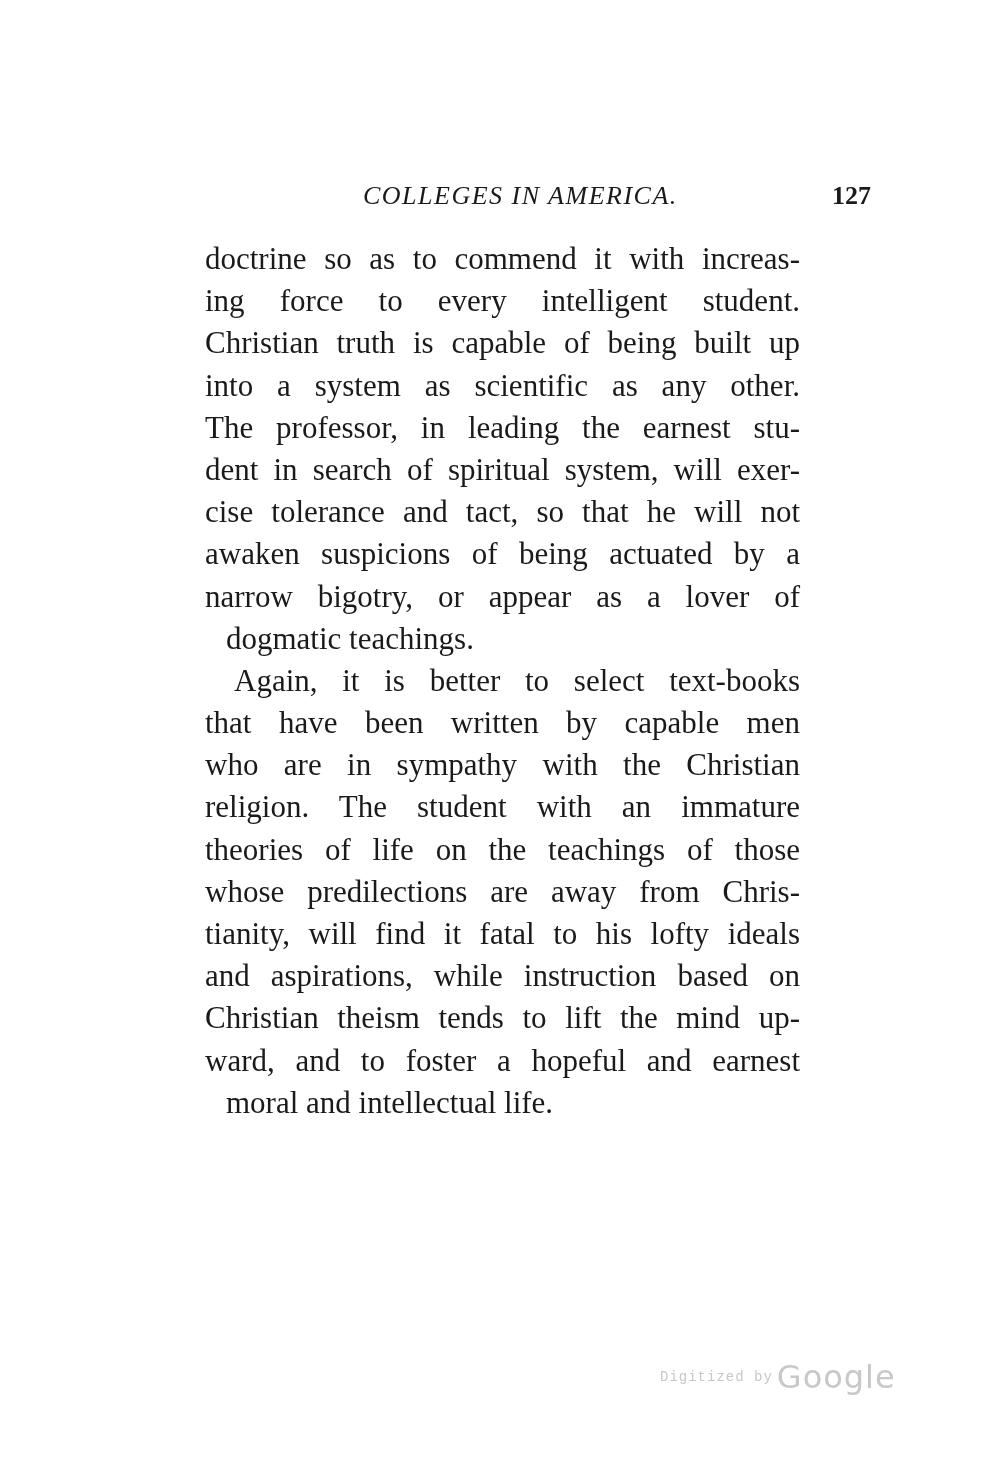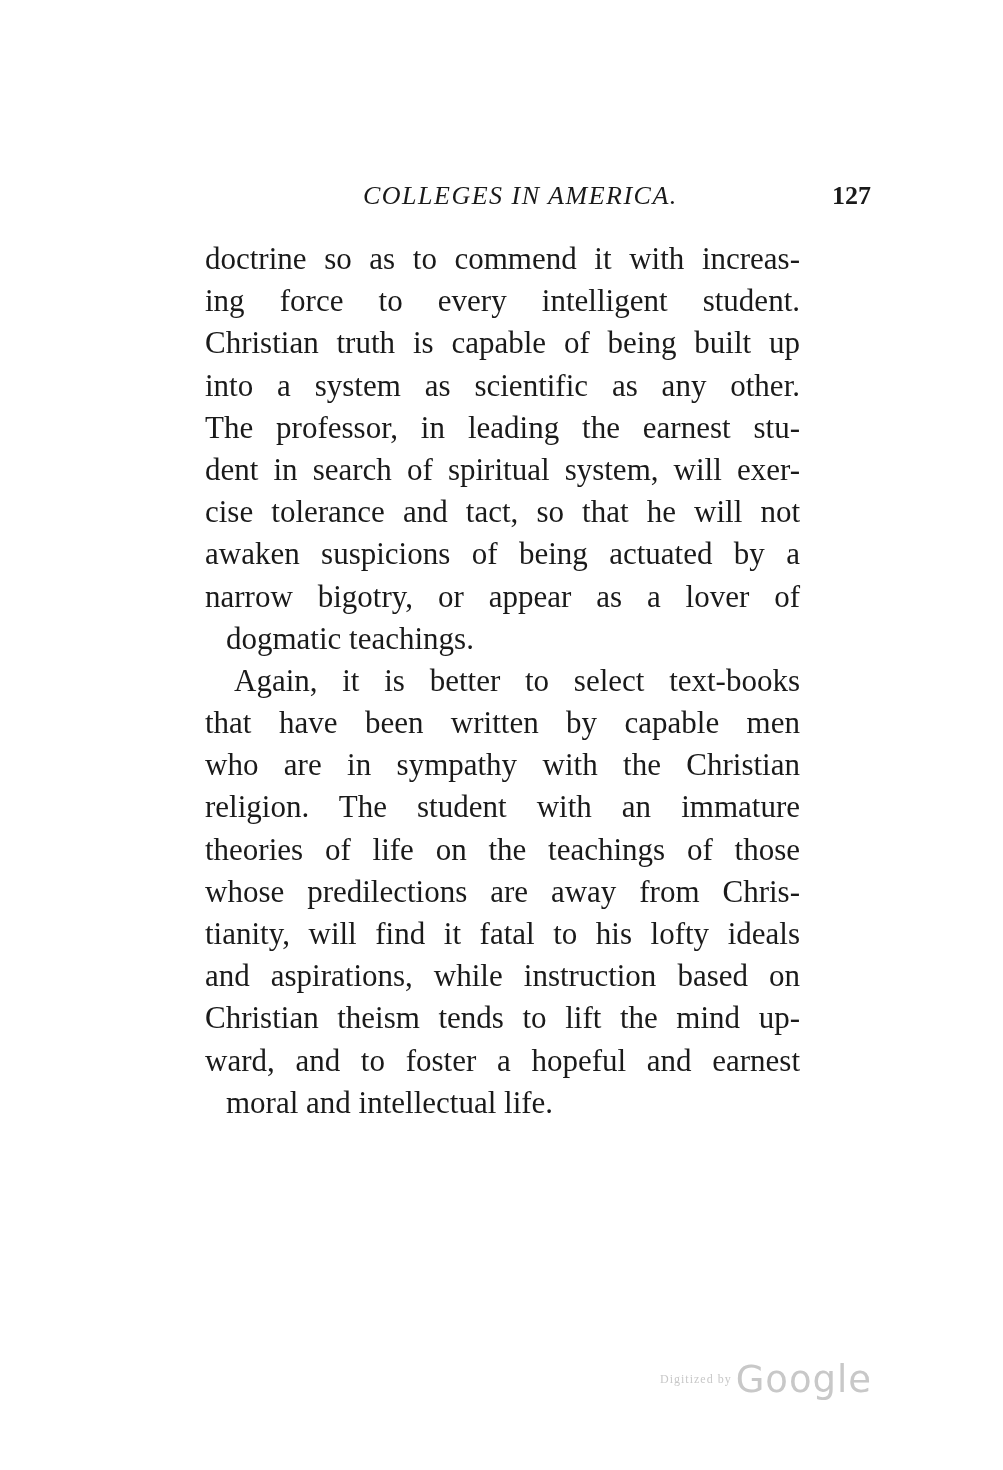--- a/index.html
+++ b/index.html
@@ -61,27 +61,27 @@
       padding-left: 29px;
     }
     .watermark {
       position: absolute;
       left: 660px;
       top: 1358px;
       height: 50px;
       color: #c8c8c8;
     }
     .watermark .digitized {
-      font-size: 12px;
+      font-size: 14px;
       vertical-align: middle;
       letter-spacing: 1px;
-      font-family: Liberation Serif, serif;
+      font-family: Liberation Mono, monospace;
     }
     .watermark .google {
-      font-size: 37px;
+      font-size: 32px;
       vertical-align: middle;
       font-family: "DejaVu Sans", sans-serif;
       letter-spacing: 1px;
     }
   </style>
 </head>
 <body>
 
 <div class="running-head">
   <span class="title">COLLEGES IN AMERICA.</span>

